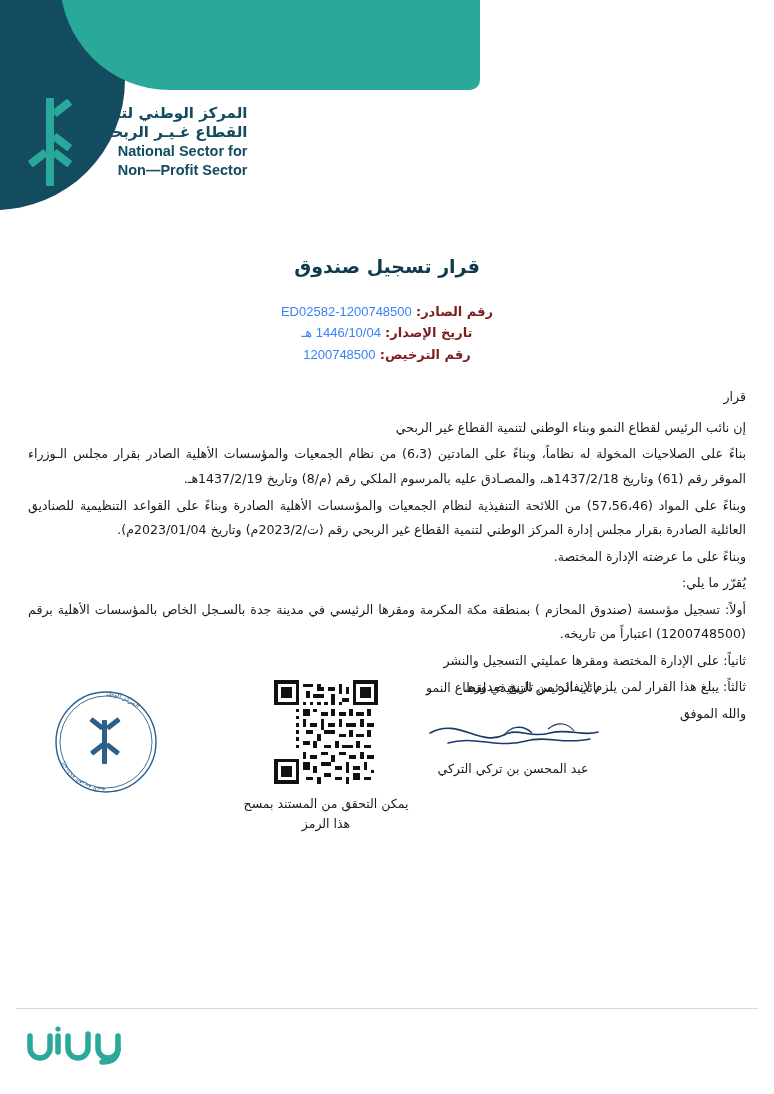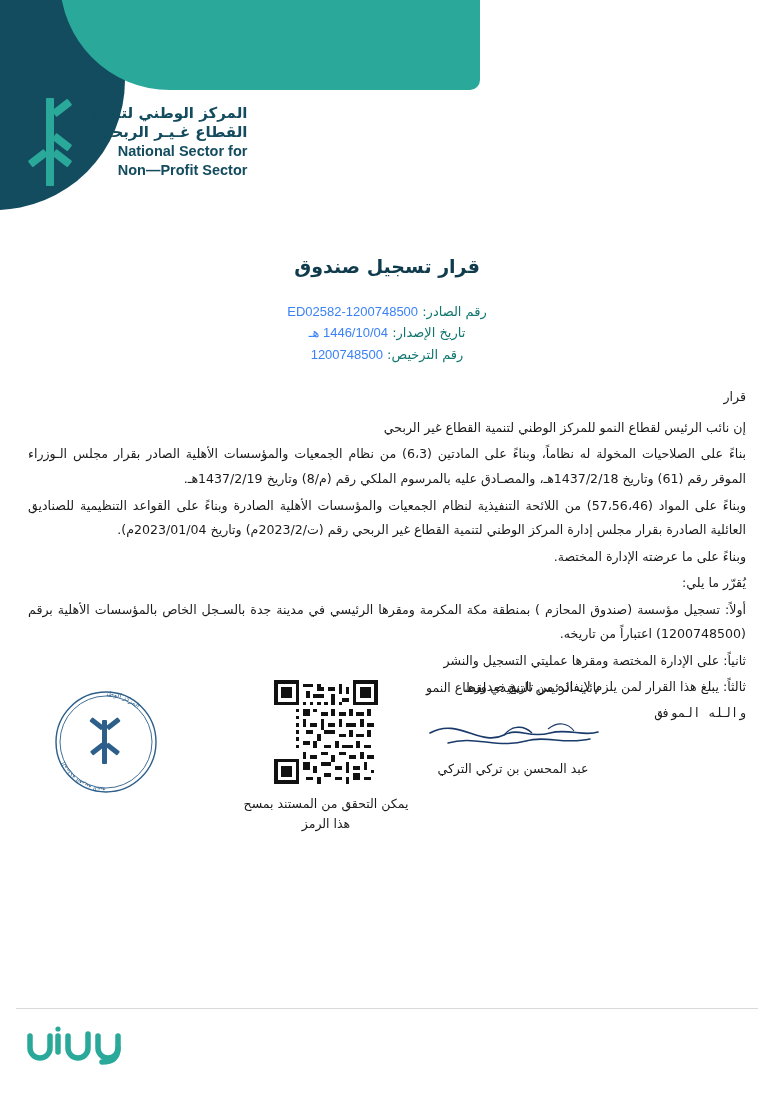--- a/index.html
+++ b/index.html
@@ -102,40 +102,40 @@
   }
   .meta {
     text-align: center;
     font-size: 13px;
     line-height: 1.65;
     color: #10303d;
     margin-bottom: 20px;
     direction: rtl;
   }
   .meta div { white-space: nowrap; }
-  .meta b { font-weight: normal; color: #0f766e; }
+  .meta b { font-weight: bold; color: #7f1d1d; }
   .meta .val {
     font-weight: normal;
     color: #3b82f6;
     font-family: "Liberation Sans", sans-serif;
   }
 
   .body-text {
     direction: rtl;
     text-align: justify;
     text-align-last: right;
     font-size: 12.6px;
     line-height: 1.95;
     color: #1a1a1a;
     padding: 0 14px;
   }
   .body-text p { margin: 0 0 2px 0; }
   .lead { margin-bottom: 6px !important; }
   .para-block { margin-bottom: 8px; }
-  .center-line { text-align: center; font-family: Liberation Mono, monospace; }
+  .center-line { text-align: center; }
 
   
   .sign-area {
     position: absolute;
     top: 680px;
     left: 0;
     width: 652px;
     height: 150px;
   }
   .sign-col {
@@ -238,21 +238,21 @@
       <span class="val">1446/10/04 هـ</span>
     </div>
     <div>
       <b>رقم الترخيص:</b>
       <span class="val">1200748500</span>
     </div>
   </div>
 
   <div class="body-text">
     <p class="lead">قرار</p>
-    <p class="para-block">إن نائب الرئيس لقطاع النمو للمركز الوطني لتنمية القطاع غير الربحي</p>
+    <p class="para-block">إن نائب الرئيس لقطاع النمو وبناء الوطني لتنمية القطاع غير الربحي</p>
     <p class="para-block">بناءً على الصلاحيات المخولة له نظاماً، وبناءً على المادتين (6،3) من نظام الجمعيات والمؤسسات الأهلية الصادر بقرار مجلس الـوزراء الموقر رقم (61) وتاريخ 1437/2/18هـ، والمصـادق عليه بالمرسوم الملكي رقم (م/8) وتاريخ 1437/2/19هـ.</p>
     <p class="para-block">وبناءً على المواد (57،56،46) من اللائحة التنفيذية لنظام الجمعيات والمؤسسات الأهلية الصادرة وبناءً على القواعد التنظيمية للصناديق العائلية الصادرة بقرار مجلس إدارة المركز الوطني لتنمية القطاع غير الربحي رقم (ت/2023/2م) وتاريخ 2023/01/04م).</p>
     <p>وبناءً على ما عرضته الإدارة المختصة.</p>
     <p class="para-block">يُقرّر ما يلي:</p>
     <p>أولاً: تسجيل مؤسسة (صندوق المحازم ) بمنطقة مكة المكرمة ومقرها الرئيسي في مدينة جدة بالسـجل الخاص بالمؤسسات الأهلية برقم (1200748500) اعتباراً من تاريخه.</p>
     <p>ثانياً: على الإدارة المختصة ومقرها عمليتي التسجيل والنشر</p>
     <p>ثالثاً: يبلغ هذا القرار لمن يلزم لإنفاذه من تاريخ صدوره.</p>
     <p class="center-line">والله الموفق</p>
   </div>
 </div>

